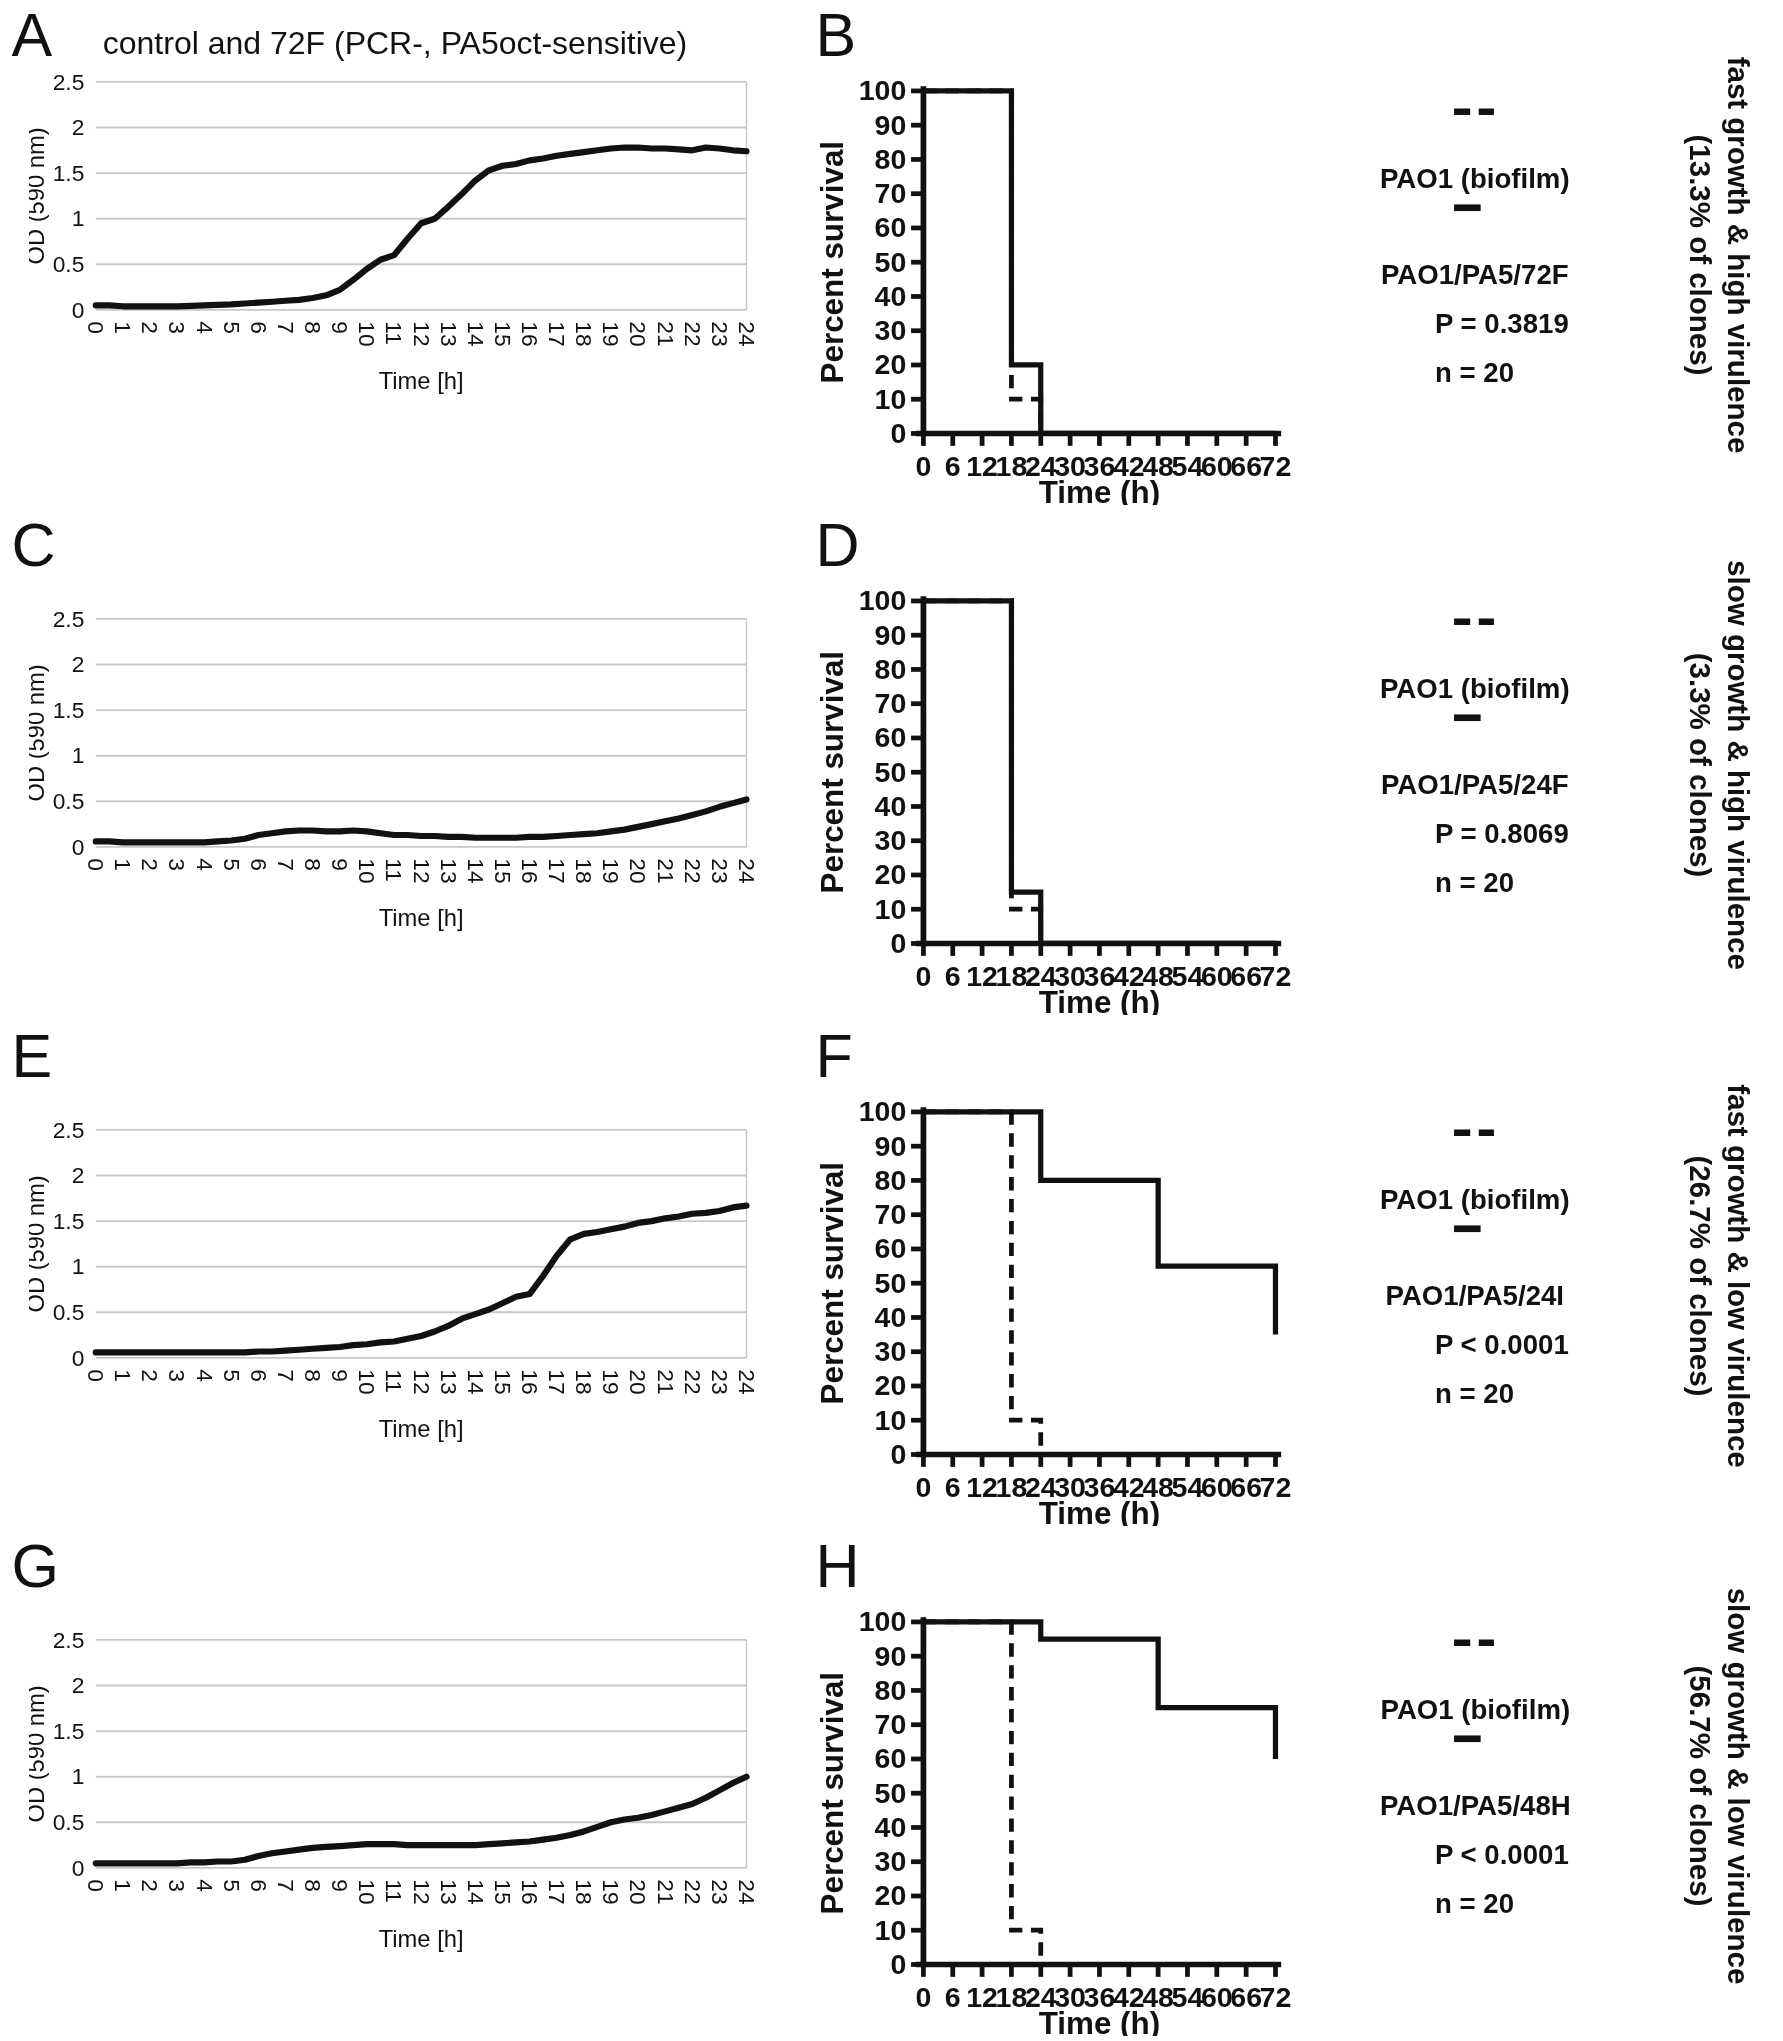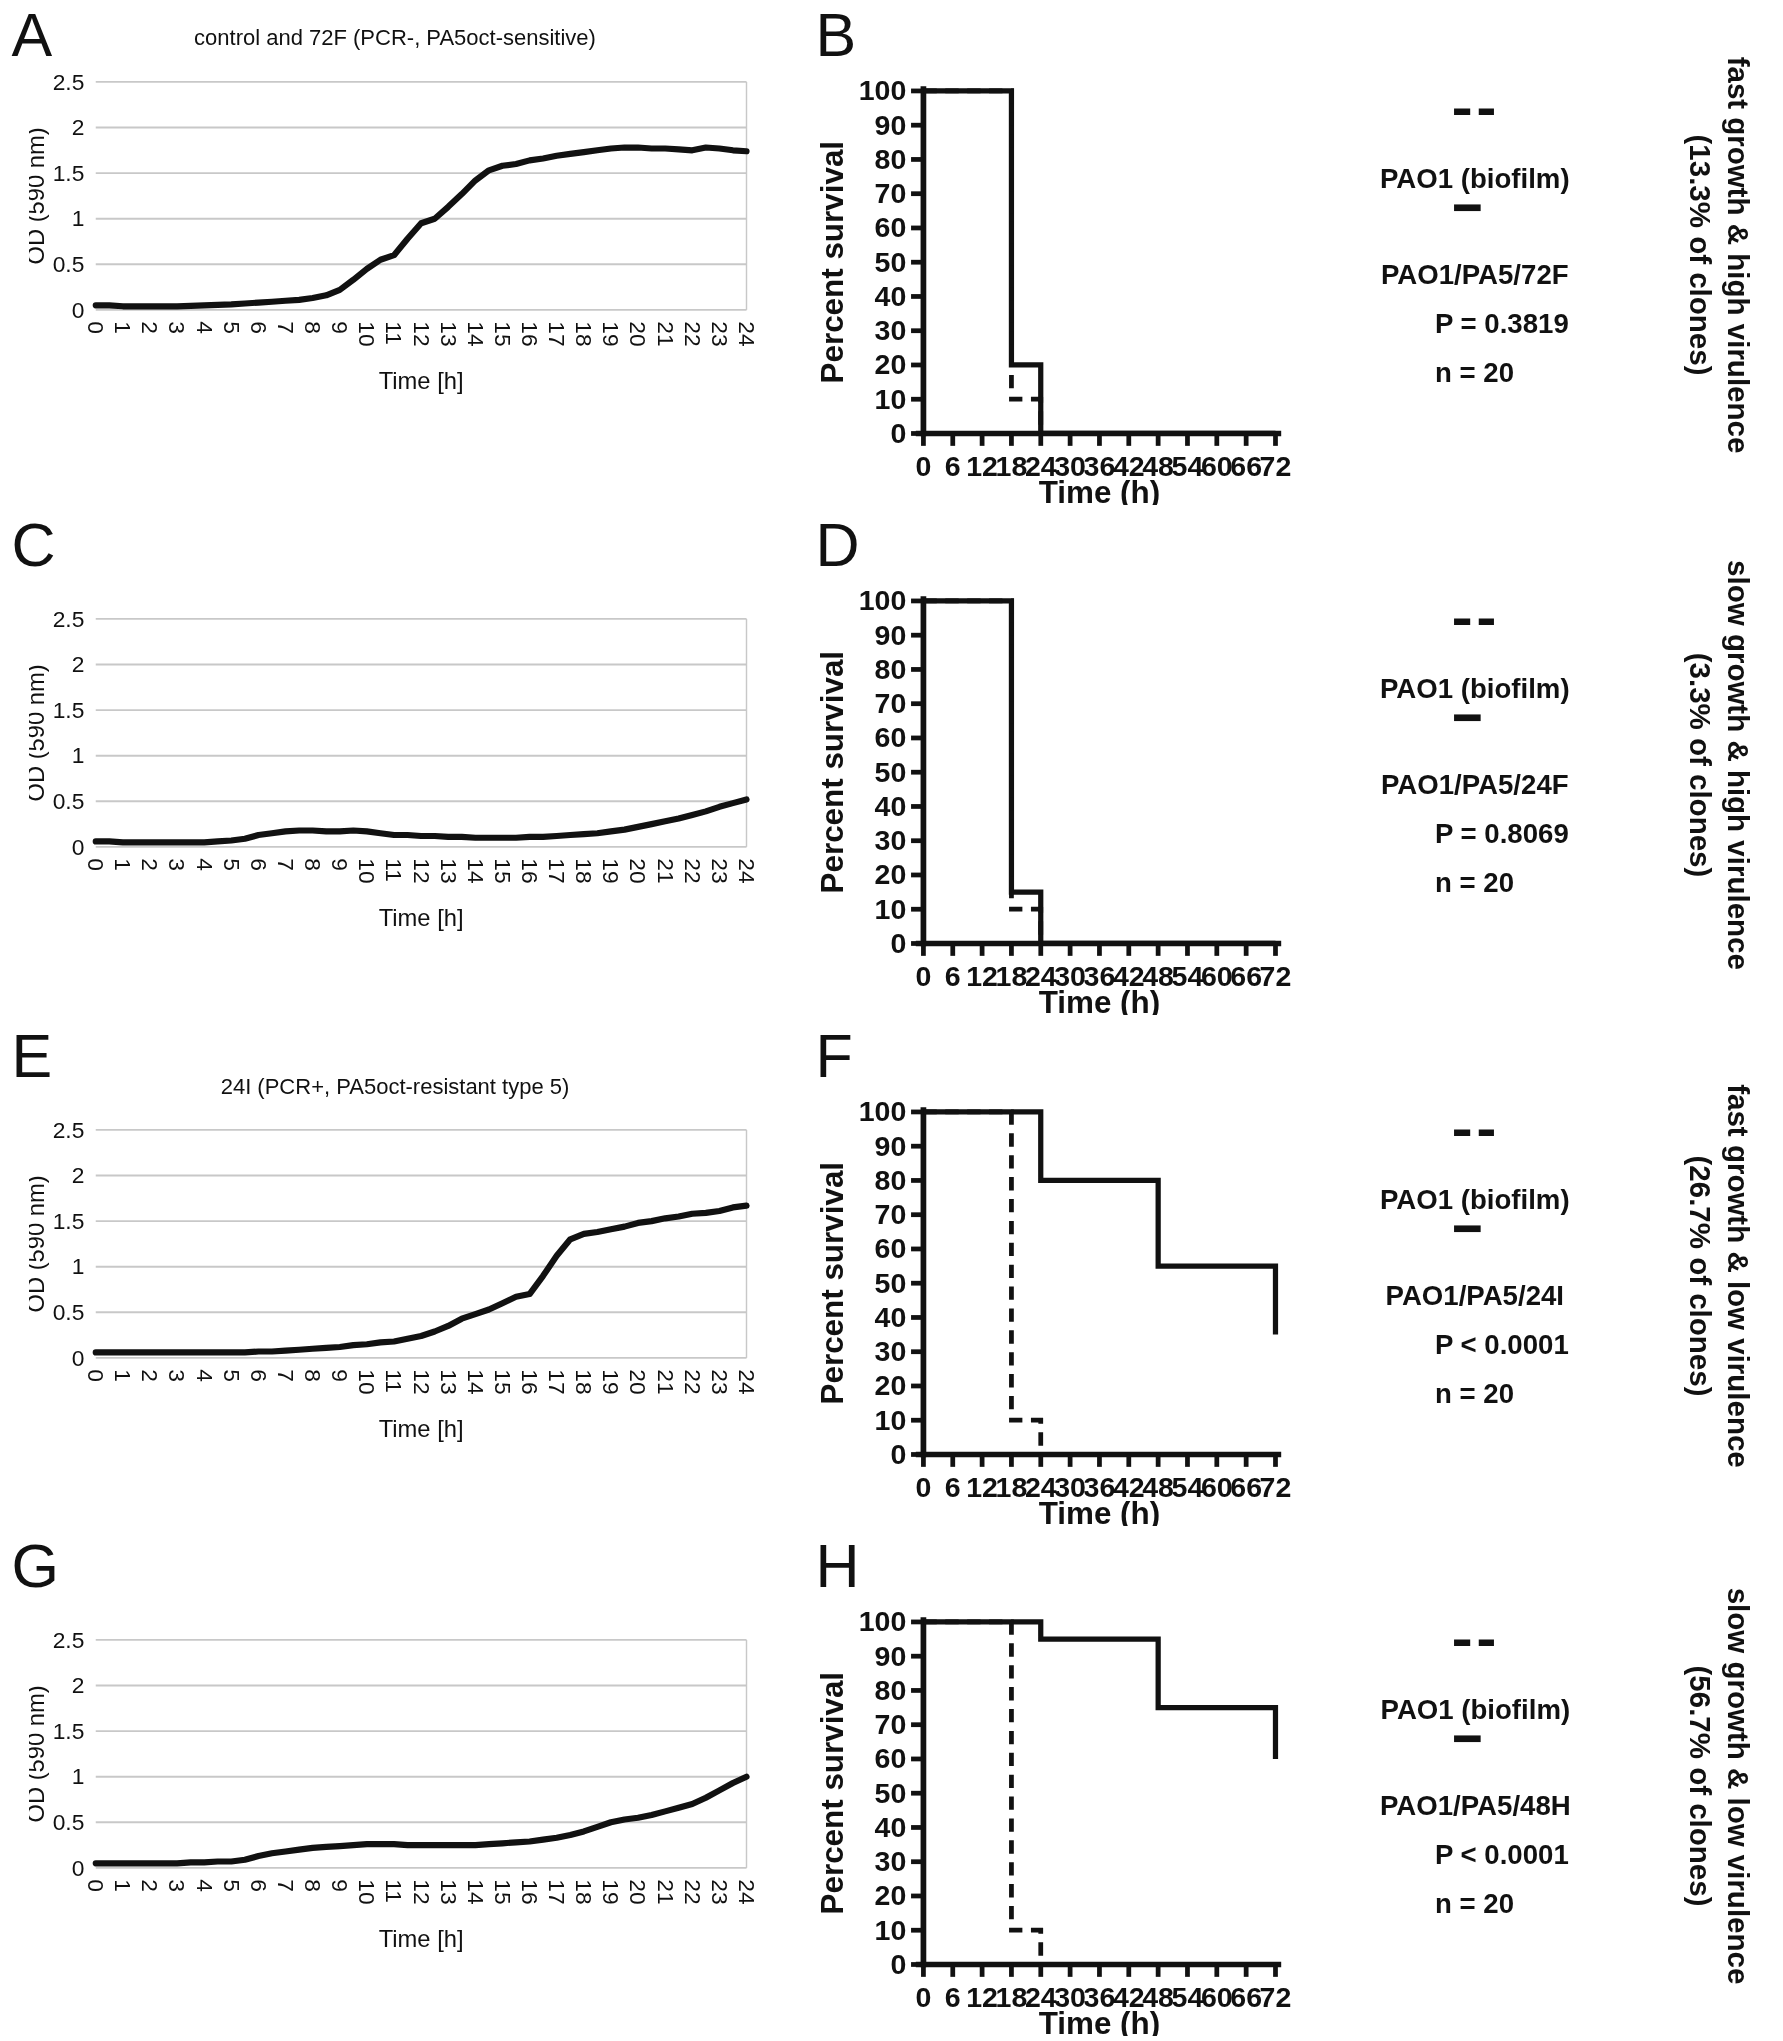--- a/index.html
+++ b/index.html
@@ -2,21 +2,21 @@
 <html style="font-size:15px"><head>
 <meta charset="utf-8">
 <style>
   html,body{margin:0;padding:0;background:#fff;}
   body{width:1783px;height:2041px;position:relative;font-family:"Liberation Sans",sans-serif;color:#111;}
   .row{position:absolute;left:0;width:1783px;height:510px;}
   .left-panel{position:absolute;left:0;top:0;width:804px;height:510px;}
   .right-panel{position:absolute;left:804px;top:0;width:851px;height:510px;}
   .side-label{position:absolute;left:1655px;top:0;width:128px;height:510px;display:flex;align-items:center;justify-content:center;}
   .panel-letter{position:absolute;left:11.4px;top:0px;font-size:61px;font-weight:400;}
-  .chart-title{position:absolute;left:67px;width:656px;text-align:center;font-size:22px;top:53px;}
+  .chart-title{position:absolute;left:67px;width:656px;text-align:center;font-size:32px;top:53px;}
   .r1 .chart-title{top:25px;}
   svg.growth{position:absolute;left:28.5px;top:88px;width:751px;height:380px;}
   .r1 svg.growth{top:61px;}
   svg.survival{position:absolute;left:9.5px;top:67px;width:628px;height:438px;}
   svg text{fill:#111;font-family:"Liberation Sans",sans-serif;}
   .legend{position:absolute;left:576px;top:107px;}
   .legend-row{display:flex;align-items:center;gap:9.5px;font-weight:bold;font-size:27.6px;margin-bottom:8.6px;white-space:nowrap;flex-direction:column;}
   .mk{width:46px;flex:0 0 46px;display:inline-flex;}
   .dashline{stroke:#111;stroke-width:7;stroke-dasharray:17 9;}
   .solidline{stroke:#111;stroke-width:7;}
@@ -291,21 +291,20 @@
     <div class="rot">
       <div>slow growth &amp; high virulence</div>
       <div>(3.3% of clones)</div>
     </div>
   </div>
 </section>
 
 <section class="row" style="top:1021px">
   <div class="left-panel">
     <div class="panel-letter">E</div>
-    <div class="chart-title">24I (PCR+, PA5oct-resistant type 5)</div>
     <svg class="growth" viewBox="0 0 790 400">
         <line x1="70" y1="262" x2="755" y2="262" stroke="#c8c8c8" stroke-width="2"></line>
         <text x="58" y="270" text-anchor="end" font-size="24">0</text>
         <line x1="70" y1="214" x2="755" y2="214" stroke="#c8c8c8" stroke-width="2"></line>
         <text x="58" y="222" text-anchor="end" font-size="24">0.5</text>
         <line x1="70" y1="166" x2="755" y2="166" stroke="#c8c8c8" stroke-width="2"></line>
         <text x="58" y="174" text-anchor="end" font-size="24">1</text>
         <line x1="70" y1="118" x2="755" y2="118" stroke="#c8c8c8" stroke-width="2"></line>
         <text x="58" y="126" text-anchor="end" font-size="24">1.5</text>
         <line x1="70" y1="70" x2="755" y2="70" stroke="#c8c8c8" stroke-width="2"></line>

